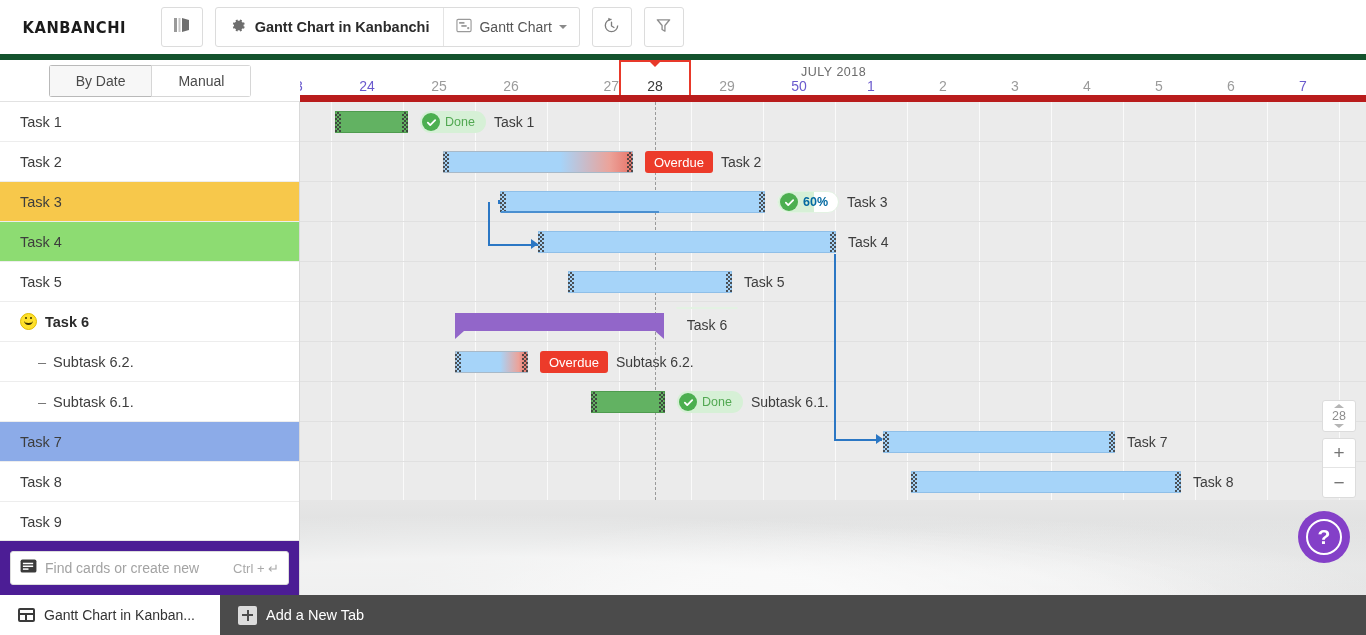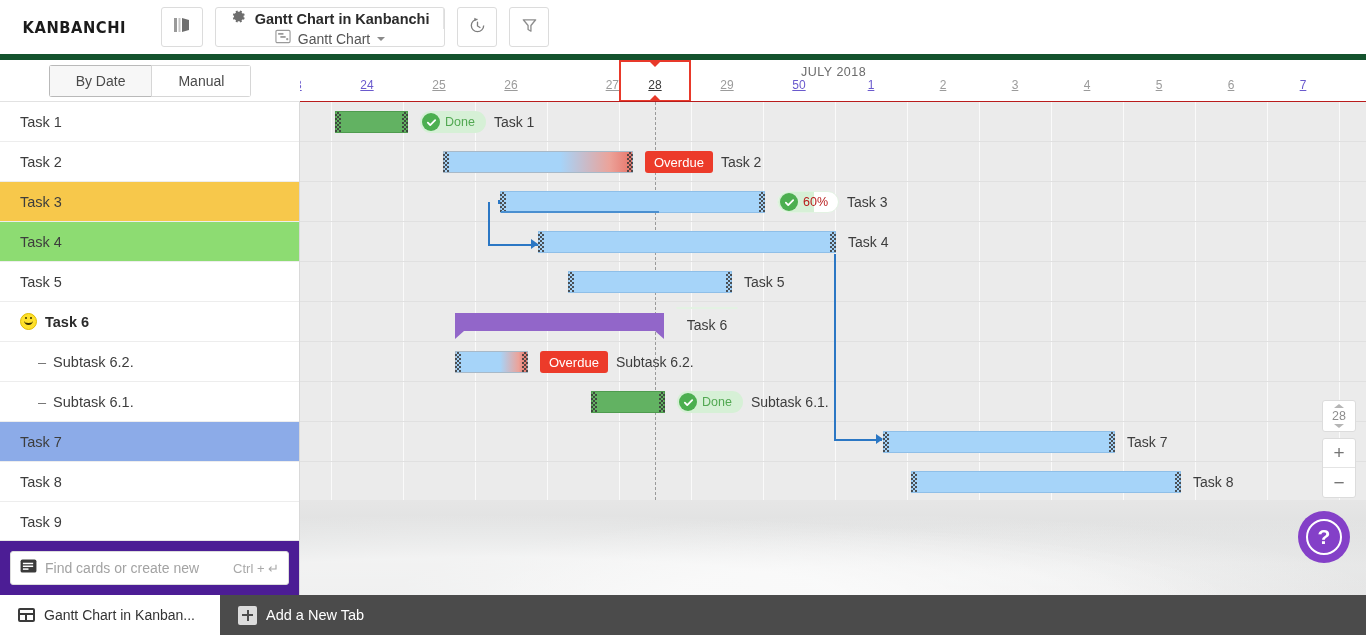--- a/index.html
+++ b/index.html
@@ -23,21 +23,21 @@
     transform: scaleX(0.92);
   }
   .tb-btn {
     height: 40px; border: 1px solid #dcdcdc; background: #fff;
     border-radius: 3px; display: flex; align-items: center;
     padding: 0 10px; cursor: pointer;
   }
   .tb-panel { width: 42px; justify-content: center; margin-left: 30px; }
   .tb-group {
     display: flex; align-items: center; margin-left: 12px;
-    border: 1px solid #dcdcdc; border-radius: 3px; height: 40px; background:#fff;flex-direction:column;
+    border: 1px solid #dcdcdc; border-radius: 3px; height: 40px; background:#fff;
   }
   .tb-title {
     display: flex; align-items: center; gap: 8px; padding: 0 14px;
     height: 100%; border-right: 1px solid #e4e4e4; cursor: pointer;
   }
   .tb-title-text { font-size: 14.5px; font-weight: bold; color: #2b2b2b; }
   .tb-view {
     display: flex; align-items: center; gap: 7px; padding: 0 12px;
     height: 100%; cursor: pointer;
   }
@@ -87,29 +87,29 @@
   .seg-item {
     padding: 7px 26px; font-size: 14px; color: #4a4a4a; cursor: pointer;
     background: #fff; border: 1px solid #d6d6d6;
   }
   .seg-item.active { background: #f7f7f7; border-color: #b9b9b9; }
   .seg-item:first-child { border-right: none; }
 
   
   .timeline-head {
     position: absolute; top: 60px; left: 300px; width: 1066px; height: 42px;
-    background: #fff; border-bottom: 1px solid #b91c1c; overflow: hidden;
+    background: #fff; border-bottom: 7px solid #b91c1c; overflow: hidden;
   }
   .month-label {
     position: absolute; top: 5px; font-size: 12.5px; color: #6b6b6b;
     letter-spacing: 0.5px; white-space: nowrap;
   }
   .day-cell {
     position: absolute; top: 18px; width: 72px; text-align: center;
-    font-size: 12px; color: #9b9b9b; text-decoration: underline;
+    font-size: 14px; color: #9b9b9b;
   }
   .day-cell.weekend { color: #6a5acd; }
   .today-box {
     position: absolute; top: 0px; height: 42px; width: 72px;
     border: 2px solid #e8392a; box-sizing: border-box; z-index: 3;
   }
   .today-box .nub-top, .today-box .nub-bot {
     position: absolute; left: 50%; transform: translateX(-50%);
     width: 0; height: 0; border-left: 6px solid transparent;
     border-right: 6px solid transparent;
@@ -192,22 +192,22 @@
   .bar-label {
     position: absolute; height: 22px; display: flex; align-items: center;
     gap: 8px; font-size: 14px; color: #3d3d3d; z-index: 4; white-space: nowrap; justify-content: flex-end;
   }
   .pill {
     display: inline-flex; align-items: center; gap: 5px; height: 22px;
     border-radius: 11px; padding: 0 11px 0 2px; font-size: 12.5px;
   }
   .pill-done { background: #d6f0d6; color: #52a852; }
   .pill-prog {
-    background: #fff; color: #b91c1c; border: 1px solid #e3f2e3;
-    padding: 0 10px 0 2px; position: relative; overflow: hidden;
+    background: #fff; color: #0369a1; border: 1px solid #e3f2e3;
+    padding: 0 10px 0 2px; position: relative; overflow: hidden; font-weight: bold;
   }
   .pill-prog .fillbg {
     position: absolute; left: 0; top: 0; bottom: 0; background: #d6f0d6; z-index: 0;
   }
   .pill-prog > * { position: relative; z-index: 1; }
   .check {
     width: 18px; height: 18px; border-radius: 50%; background: #4caf50;
     display: inline-flex; align-items: center; justify-content: center; flex: none;
   }
   .check svg { display: block; }

